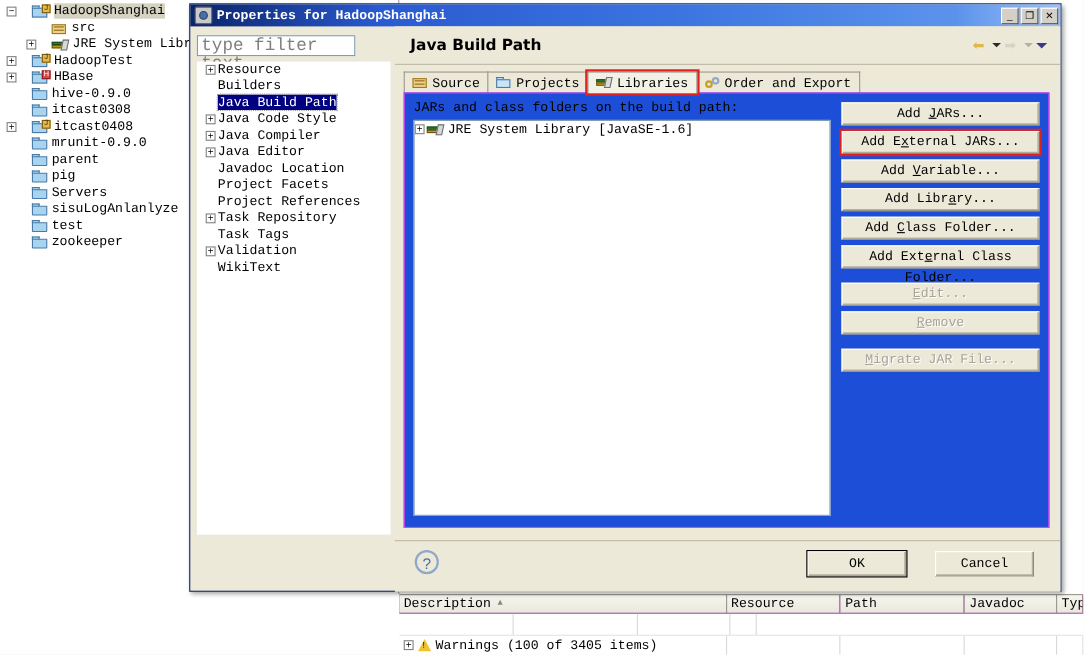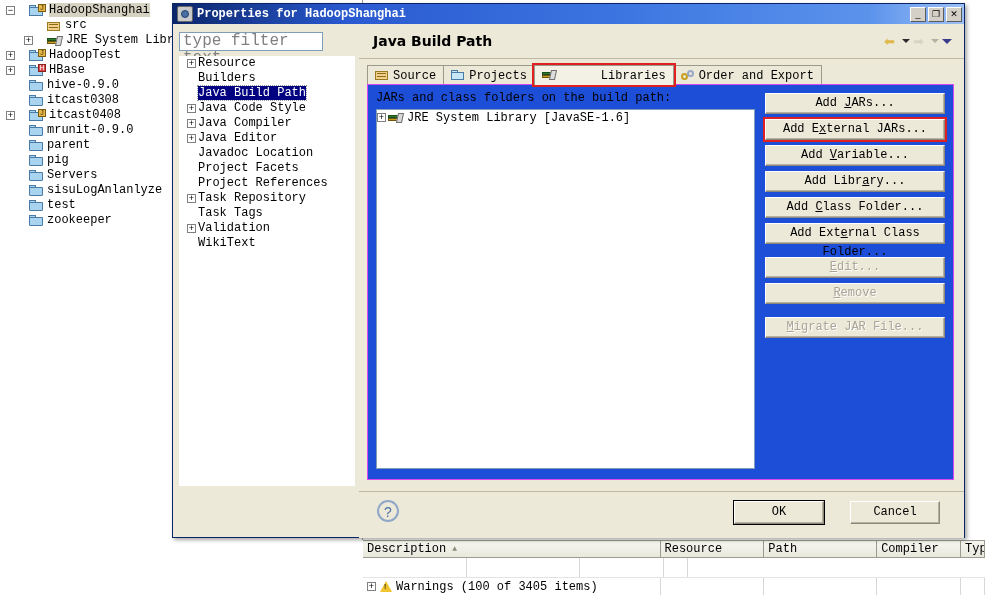--- a/index.html
+++ b/index.html
@@ -224,21 +224,21 @@
     position: absolute; left: 8px; top: 40px; display: flex; align-items: flex-end;
     height: 21px;
   }
   .tab {
     height: 20px; display: flex; align-items: center; padding: 0 7px;
     background: #ece9d8; border: 1px solid #9c998a; border-bottom: none;
     margin-right: -1px; font-size: 12px; white-space: nowrap;
     font-family: "Liberation Mono", monospace; box-sizing: border-box;
   }
   .tab.active { background: #f3f1e6; }
-  .tab-hl { outline: 2px solid #e02020; outline-offset: 0px; position: relative; z-index: 5; gap: 40px; }
+  .tab-hl { outline: 2px solid #e02020; outline-offset: 0px; position: relative; z-index: 5; }
   .tab .tic { margin-right: 4px; }
   
   .tic-src { width: 14px; height: 11px; position: relative; display: inline-block; }
   .tic-src .a { position: absolute; left: 0; top: 1px; width: 13px; height: 9px; background: #f0d08a; border: 1px solid #9c7b20; box-sizing: border-box; }
   .tic-src .b { position: absolute; left: 2px; top: 3px; width: 9px; height: 1px; background: #8a6a14; }
   .tic-src .c { position: absolute; left: 2px; top: 6px; width: 9px; height: 1px; background: #8a6a14; }
   .tic-prj { width: 14px; height: 11px; position: relative; display: inline-block; }
   .tic-prj .a { position: absolute; left: 0; top: 2px; width: 13px; height: 8px; background: #c8e4f7; border: 1px solid #4a7ba6; box-sizing: border-box; }
   .tic-prj .b { position: absolute; left: 0; top: 0; width: 7px; height: 3px; background: #c8e4f7; border: 1px solid #4a7ba6; border-bottom: none; box-sizing: border-box; }
   .tic-lib { width: 15px; height: 11px; position: relative; display: inline-block; }
@@ -331,21 +331,21 @@
         <div class="tree-row" style="padding-left: 6px;"><span class="exp none"></span><span class="dotline"></span><span class="ic ic-folder"><span class="f-tab"></span><span class="f-body"></span></span><span class="lbl">test</span></div>
         <div class="tree-row" style="padding-left: 6px;"><span class="exp none"></span><span class="dotline"></span><span class="ic ic-folder"><span class="f-tab"></span><span class="f-body"></span></span><span class="lbl">zookeeper</span></div>
       </div>
   </div>
 
   <div class="problems">
     <div class="prob-head" id="prob-head">
         <div class="th" style="width: 298px;"><span>Description</span><span class="sort-arrow">▲</span></div>
         <div class="th" style="width: 104px;"><span>Resource</span></div>
         <div class="th" style="width: 113px;"><span>Path</span></div>
-        <div class="th" style="width: 84px;"><span>Compiler</span></div>
+        <div class="th" style="width: 84px;"><span>Javadoc</span></div>
         <div class="th" style="width: 24px;"><span>Typ</span></div>
       </div>
     <div id="prob-rows">
         <div class="prob-row">
           <div class="td" style="width:104px"></div>
           <div class="td" style="width:113px"></div>
           <div class="td" style="width:84px"></div>
           <div class="td" style="width:24px"></div>
         </div>
         <div class="prob-row">

